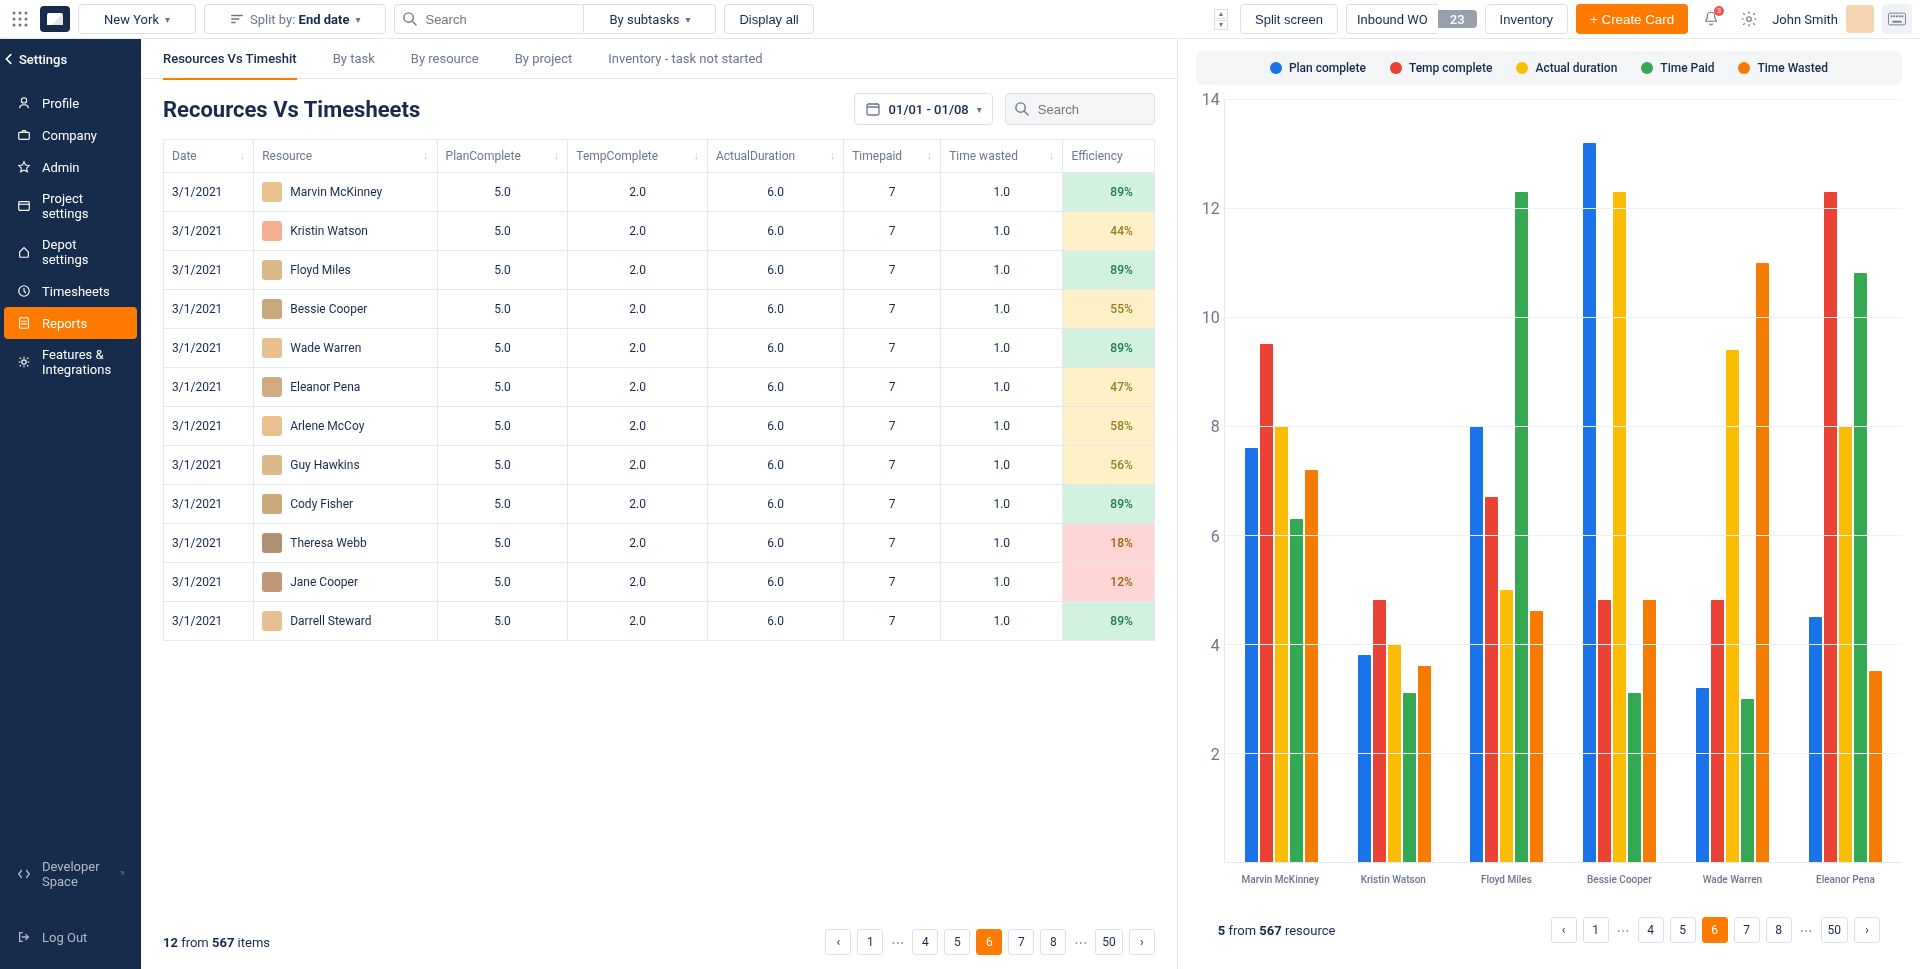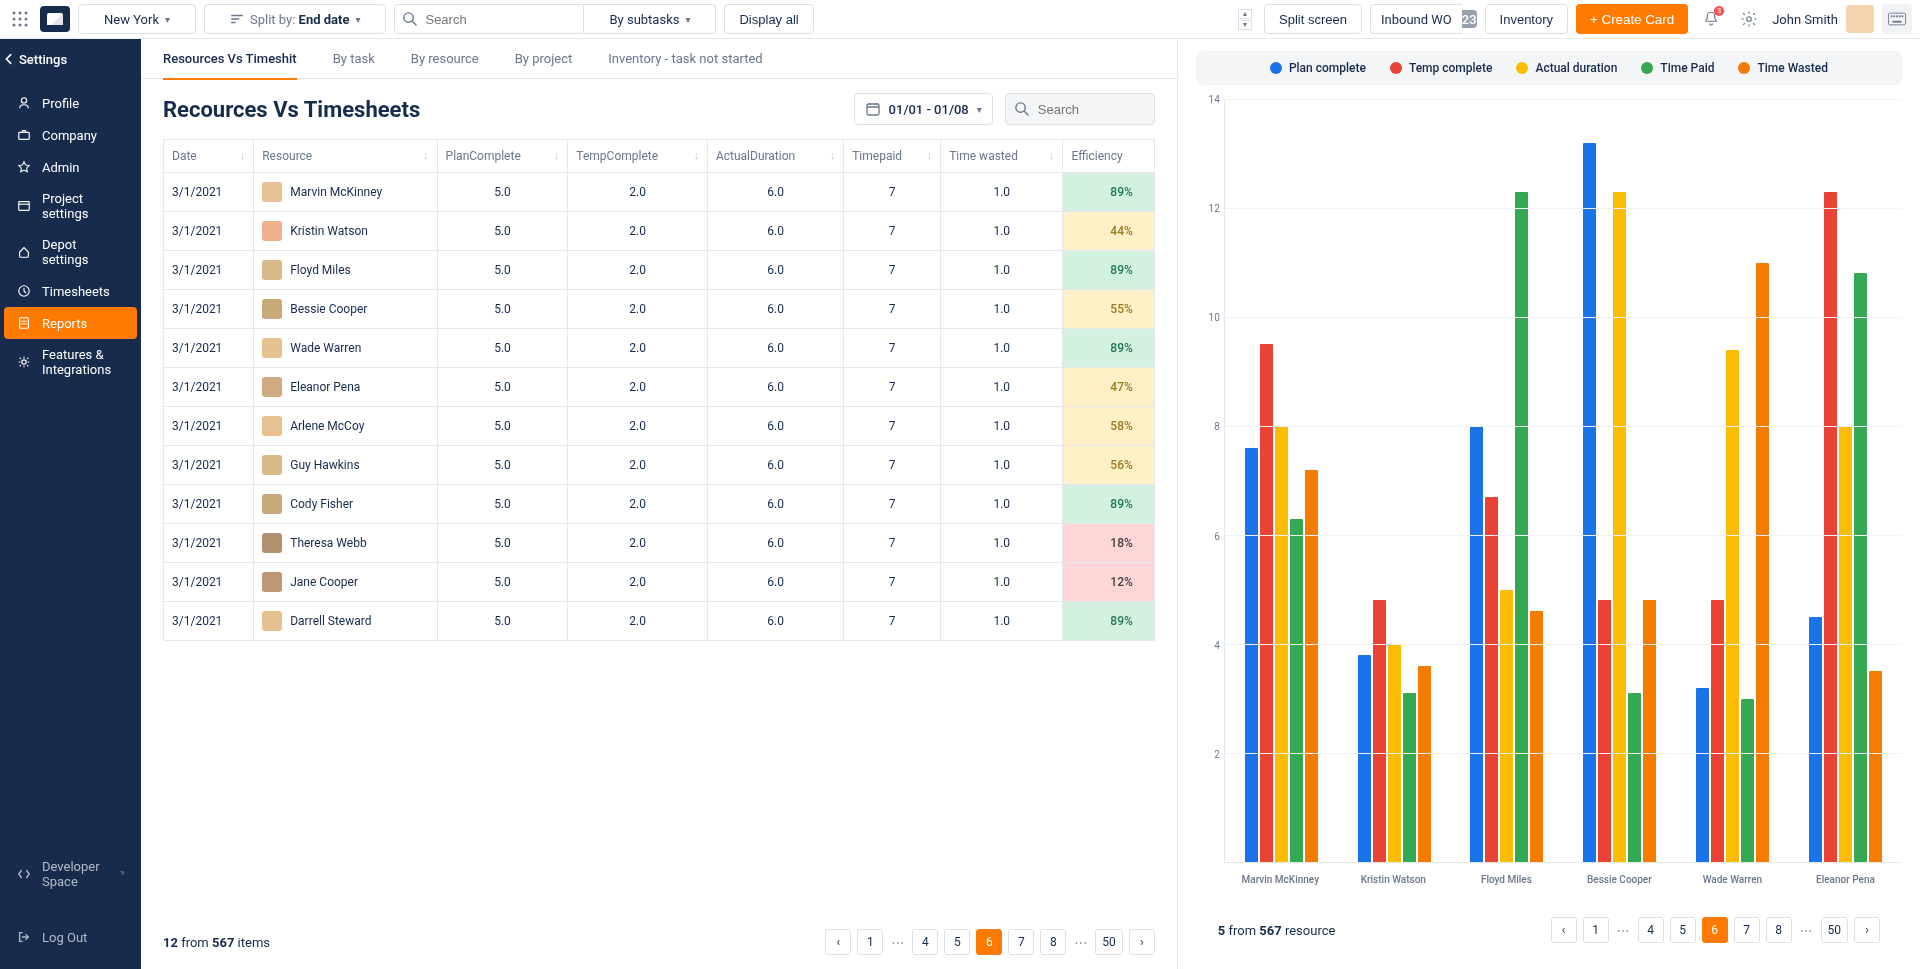--- a/index.html
+++ b/index.html
@@ -16,21 +16,21 @@
 .search-icon-abs { position:absolute; left:8px; top:7px; color:#6B778C; }
 .combined { display:flex; }
 .combined .search-input { border-top-right-radius:0; border-bottom-right-radius:0; }
 .combined .select-box { border-top-left-radius:0; border-bottom-left-radius:0; border-left:none; }
 .btn-outline { height: 30px; border: 1px solid #DCE0E6; border-radius: 4px; background: #fff; padding: 0 14px; cursor: pointer; font-size: 13px; color:#172B4D; }
 .spacer { flex: 1; }
 .spinner { display:flex; flex-direction:column; gap:1px; margin-right:4px; }
 .spinner div { width:14px; height:10px; border:1px solid #DCE0E6; display:flex; align-items:center; justify-content:center; font-size:8px; color:#6B778C; cursor:pointer; }
 .badge-box { display:flex; align-items:center; }
 .badge-box .lbl { height:30px; display:flex; align-items:center; padding:0 10px; border:1px solid #DCE0E6; border-right:none; border-radius:4px 0 0 4px; }
-.badge-box .num { height:18px; display:flex; align-items:center; padding:0 0; background:#98A0AD; color:#fff; border-radius:0 4px 4px 0; font-weight:500; }
+.badge-box .num { height:18px; display:flex; align-items:center; padding:0 12px; background:#98A0AD; color:#fff; border-radius:0 4px 4px 0; font-weight:500; }
 .btn-primary { height: 30px; background: #FF7A00; color: #fff; border: none; border-radius: 4px; padding: 0 14px; font-weight: 500; cursor: pointer; }
 .icon-btn { width: 30px; height: 30px; display:flex; align-items:center; justify-content:center; cursor:pointer; color:#6B778C; border-radius:4px; }
 .notif { position:relative; }
 .notif-dot { position:absolute; top:2px; right:2px; background:#FF4D4F; color:#fff; font-size:8px; border-radius:8px; padding:0 3px; line-height:10px; }
 .user-area { display:flex; align-items:center; gap:8px; cursor:pointer; }
 .avatar-sm { width:28px; height:28px; border-radius:4px; background:#FFD8B0; display:flex; align-items:center; justify-content:center; overflow:hidden; }
 .kbd-btn { width:30px; height:30px; background:#F1F2F5; border-radius:4px; display:flex; align-items:center; justify-content:center; cursor:pointer; }
 
 .layout { display:flex; height: calc(100vh - 39px); }
 .sidebar { width: 141px; background: #172B4D; color: #fff; display:flex; flex-direction:column; }
@@ -64,37 +64,37 @@
 table { width:100%; border-collapse:collapse; font-size:12px; }
 th { text-align:left; padding:9px 8px; border:1px solid #E5E8EC; color:#6B778C; font-weight:400; white-space:nowrap; }
 th .sort-arrow { float:right; color:#C1C7D0; font-size:11px; }
 td { padding:9px 8px; border:1px solid #E5E8EC; white-space:nowrap; }
 .resource-cell { display:flex; align-items:center; gap:8px; }
 .res-avatar { width:20px; height:20px; border-radius:3px; flex-shrink:0; }
 .num-cell { text-align:center; }
 .eff-cell { text-align:center; font-weight:500;padding-left:34px; }
 .eff-green { background:#D3F1DF; color:#1D7C4D; }
 .eff-yellow { background:#FFF0C7; color:#9A7B1E; }
-.eff-red { background:#FFD6D6; color:#404040; }
+.eff-red { background:#FFD6D6; color:#a16207; }
 
 .footer-row { display:flex; align-items:center; padding: 14px 22px; gap:8px; font-size:13px; }
 .footer-row .info { flex:1; color:#172B4D; }
 .footer-row .info b { font-weight:700; }
 .pages { display:flex; gap:6px; align-items:center; }
 .page-btn { min-width:26px; height:26px; border:1px solid #DCE0E6; border-radius:3px; display:flex; align-items:center; justify-content:center; cursor:pointer; font-size:12px; background:#fff; padding:0 6px; }
 .page-btn.active { background:#FF7A00; color:#fff; border-color:#FF7A00; }
 .page-ellipsis { color:#6B778C; padding:0 2px; }
 
 .legend-bar { background:#F4F5F7; border-radius:6px; padding:10px 18px; display:flex; gap:24px; justify-content:center; align-items:center; margin-bottom:14px; }
 .leg-item { display:flex; align-items:center; gap:7px; font-size:12px; font-weight:500; }
 .leg-dot { width:12px; height:12px; border-radius:50%; }
 
 .chart-area { flex:1; position:relative; }
 .y-axis { position:absolute; left:0; top:0; bottom:40px; width:28px; }
-.y-tick { position:absolute; right:4px; font-size:10px; color:#6B778C; transform:translateY(-50%); }
+.y-tick { position:absolute; right:4px; font-size:16px; color:#6B778C; transform:translateY(-50%); }
 .plot { position:absolute; left:28px; right:0; top:0; bottom:40px; border-left:1px solid #E5E8EC; border-bottom:1px solid #E5E8EC; }
 .grid-line { position:absolute; left:0; right:0; border-top:1px solid #F1F2F5; }
 .groups { position:absolute; left:0; right:0; top:0; bottom:0; display:flex; }
 .group { flex:1; display:flex; align-items:flex-end; justify-content:center; gap:2px; padding:0 6px; }
 .bar { width:13px; border-radius:1px 1px 0 0; }
 .x-labels { position:absolute; left:28px; right:0; bottom:18px; display:flex; }
 .x-lbl { flex:1; text-align:center; font-size:10px; color:#6B778C; font-weight:500; }
 
 svg { display:block; }
 </style>

